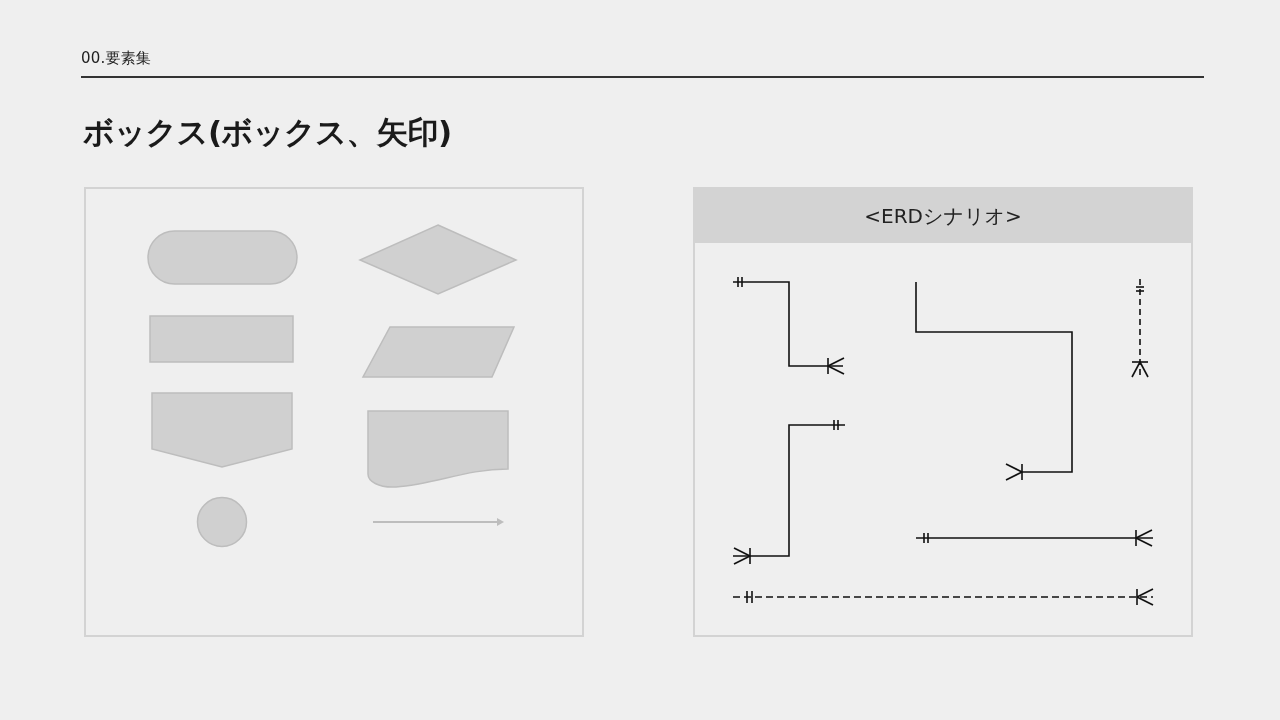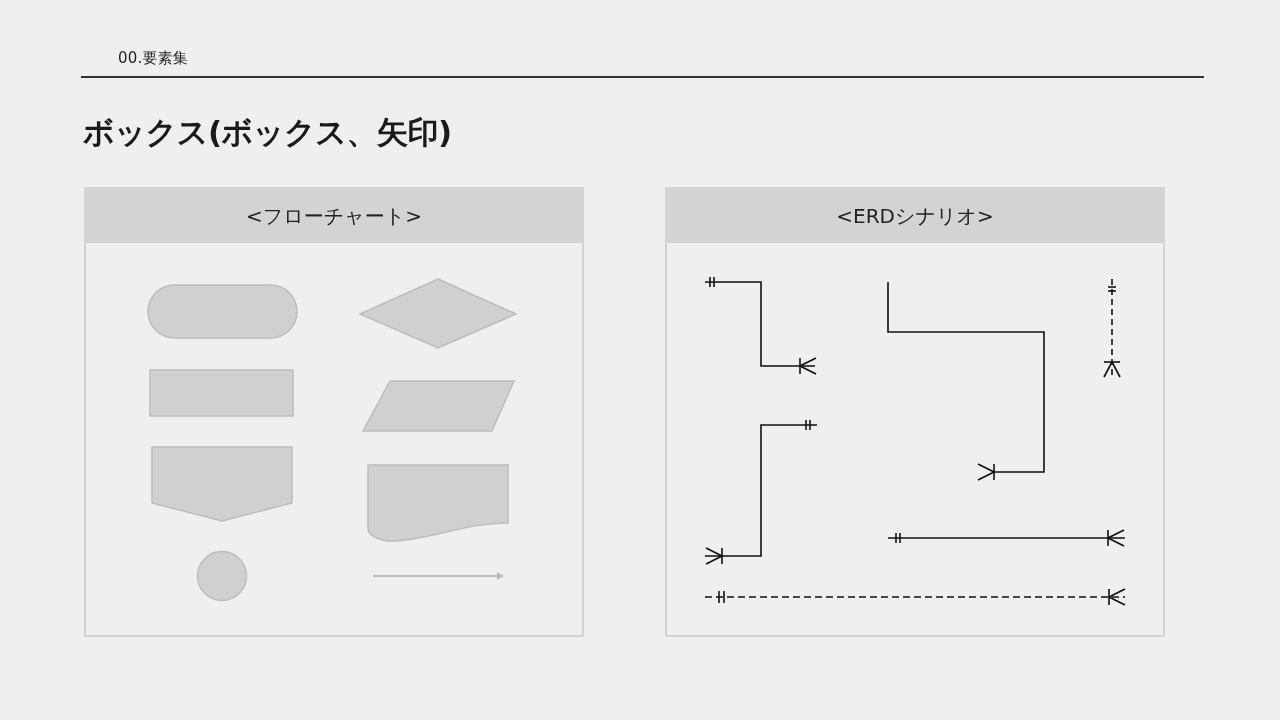--- a/index.html
+++ b/index.html
@@ -4,54 +4,53 @@
 <style>
   html, body { margin:0; padding:0; }
   body {
     width:1280px; height:720px; position:relative; overflow:hidden;
     background:#efefef;
     font-family:"DejaVu Sans","Liberation Sans",sans-serif;
     color:#1a1a1a;
   }
   .section-label {
     position:absolute; left:81px; top:49px;
-    font-size:15px; color:#222; letter-spacing:0.2px;margin-left:37px;
+    font-size:15px; color:#222; letter-spacing:0.2px;
   }
   .header-rule {
     position:absolute; left:81px; top:76px; width:1123px; height:2px;
     background:#333;
   }
   .page-title {
     position:absolute; left:83px; top:112px;
     font-size:31px; font-weight:bold; color:#1a1a1a;
     letter-spacing:-0.5px;
   }
   .panel {
     position:absolute; top:187px; width:496px; height:446px;
     border:2px solid #d3d3d3; background:#efefef; box-sizing:content-box;
   }
   .panel-left { left:84px; }
-  .panel-right { left:665px;text-align:center; }
+  .panel-right { left:693px;text-align:center; }
   .panel-head {
     height:54px; background:#d3d3d3;
     display:flex; align-items:center; justify-content:center;
     font-size:20px; color:#222;
   }
   .panel-body { position:relative; width:496px; height:392px; }
   .panel-body svg { position:absolute; left:0; top:0; }
 </style>
 </head>
 <body>
 
 <div class="section-label">00.要素集</div>
 <div class="header-rule"></div>
 <div class="page-title">ボックス(ボックス、矢印)</div>
 
 <div class="panel panel-left">
-  <div class="panel-head">&lt;フローチャート&gt;</div>
   <div class="panel-body">
     <svg width="496" height="392" viewBox="0 0 496 392">
       <g fill="#d0d0d0" stroke="#bdbdbd" stroke-width="1.5">
         <rect x="62" y="42" width="149" height="53" rx="26.5" ry="26.5"></rect>
         <polygon points="352,36 430,71 352,105 274,71"></polygon>
         <rect x="64" y="127" width="143" height="46"></rect>
         <polygon points="304,138 428,138 406,188 277,188"></polygon>
         <polygon points="66,204 206,204 206,260 136,278 66,260"></polygon>
         <path d="M282,222 H422 V280 C380,280 350,295 310,298 C292,299 282,292 282,285 Z"></path>
         <circle cx="136" cy="333" r="24.5"></circle>

